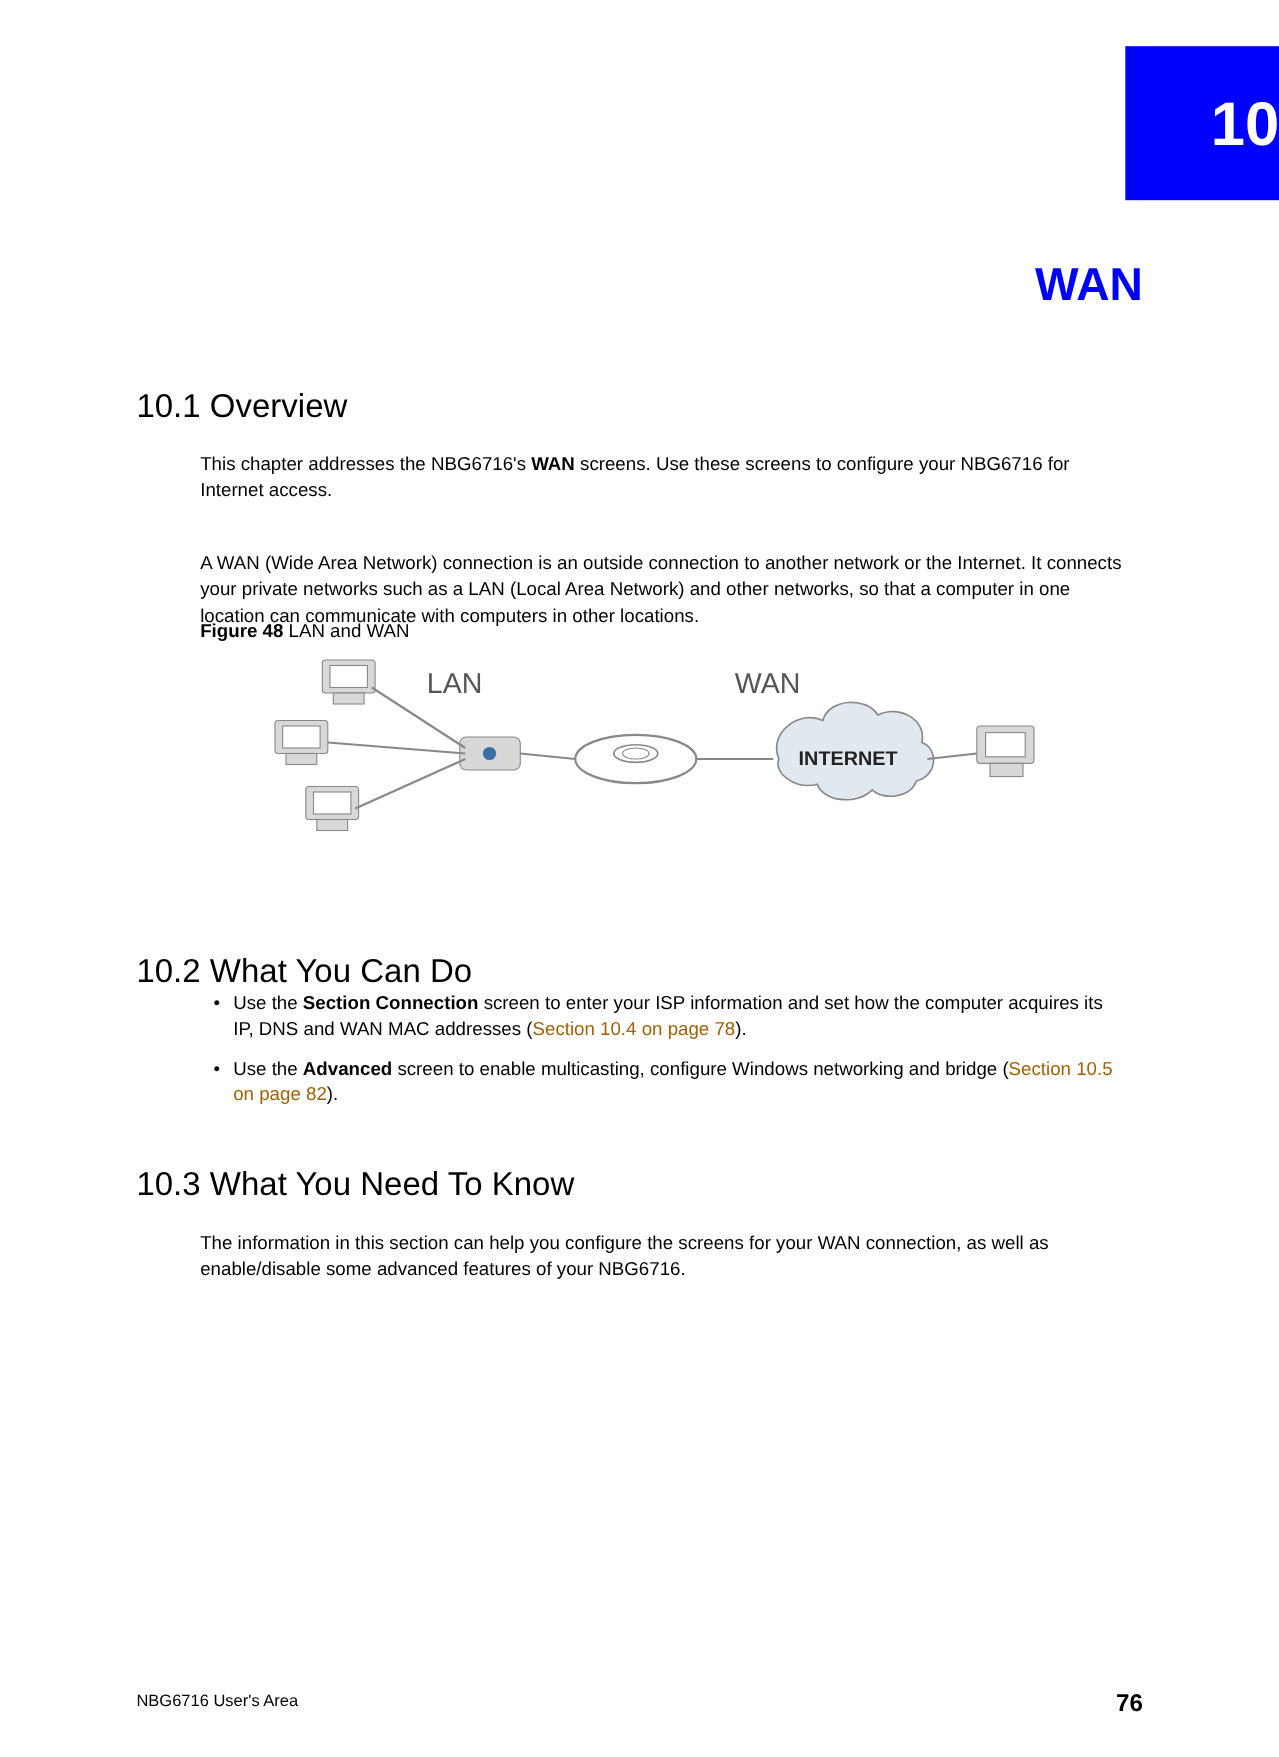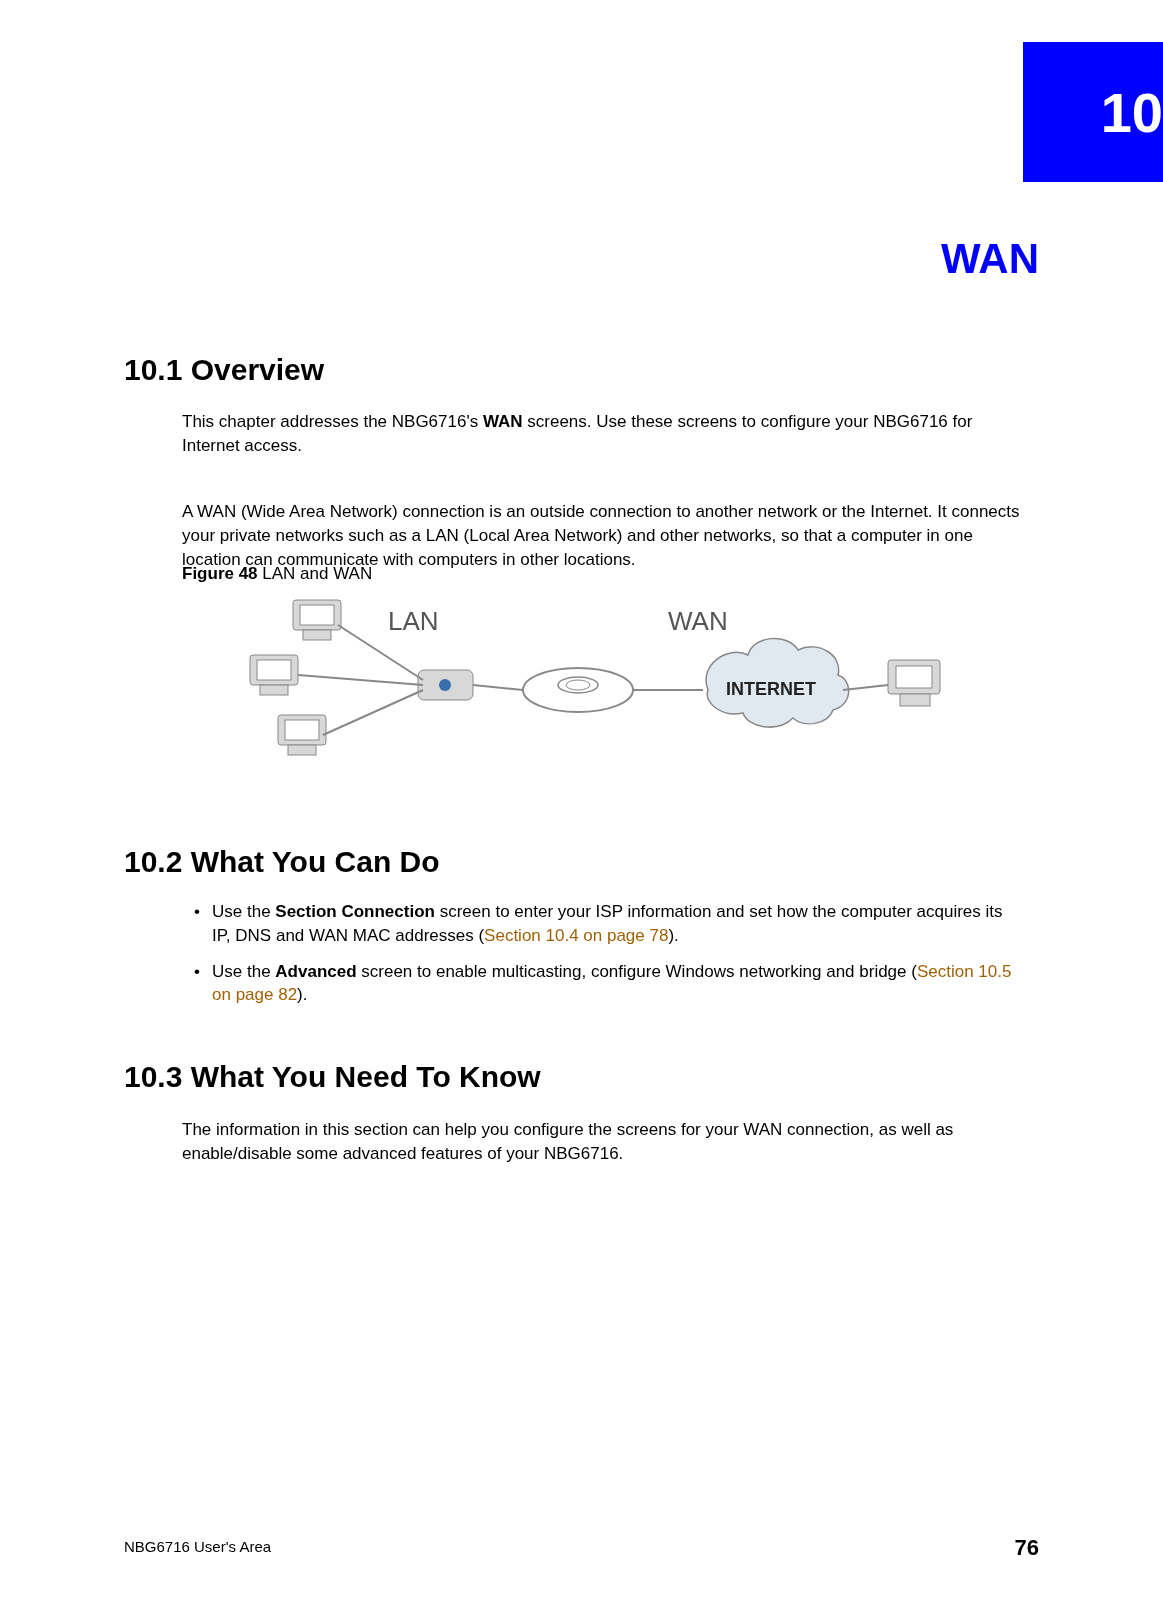--- a/index.html
+++ b/index.html
@@ -36,21 +36,21 @@
       top: 235px;
       right: 124px;
       color: #0000ff;
       font-family: Arial, Helvetica, sans-serif;
       font-size: 42px;
       font-weight: bold;
     }
     .section-heading {
       font-family: Arial, Helvetica, sans-serif;
       font-size: 30px;
-      font-weight: bold;
+      font-weight: normal;
       color: #000000;
       margin-left: 124px;
     }
     .section-heading-1 {
       position: absolute;
       top: 353px;
     }
     .body-text {
       font-size: 17px;
       color: #000000;
@@ -80,21 +80,21 @@
     }
     .figure-image {
       position: absolute;
       top: 590px;
       left: 238px;
       width: 720px;
       height: 180px;
     }
     .section-heading-2 {
       position: absolute;
-      top: 845px;
+      top: 867px;
     }
     .bullet-list {
       position: absolute;
       left: 194px;
       width: 830px;
       list-style: none;
     }
     .bullet-list-1 {
       top: 900px;
     }

